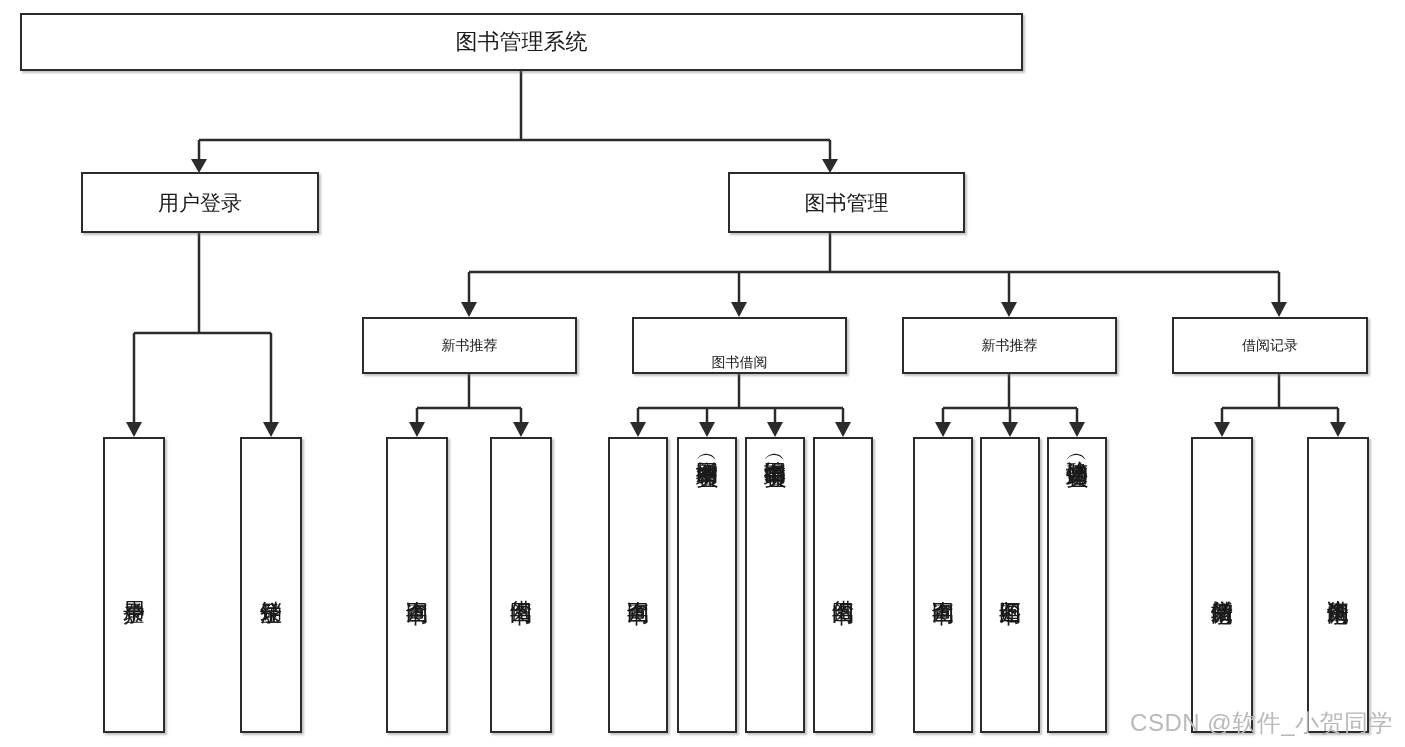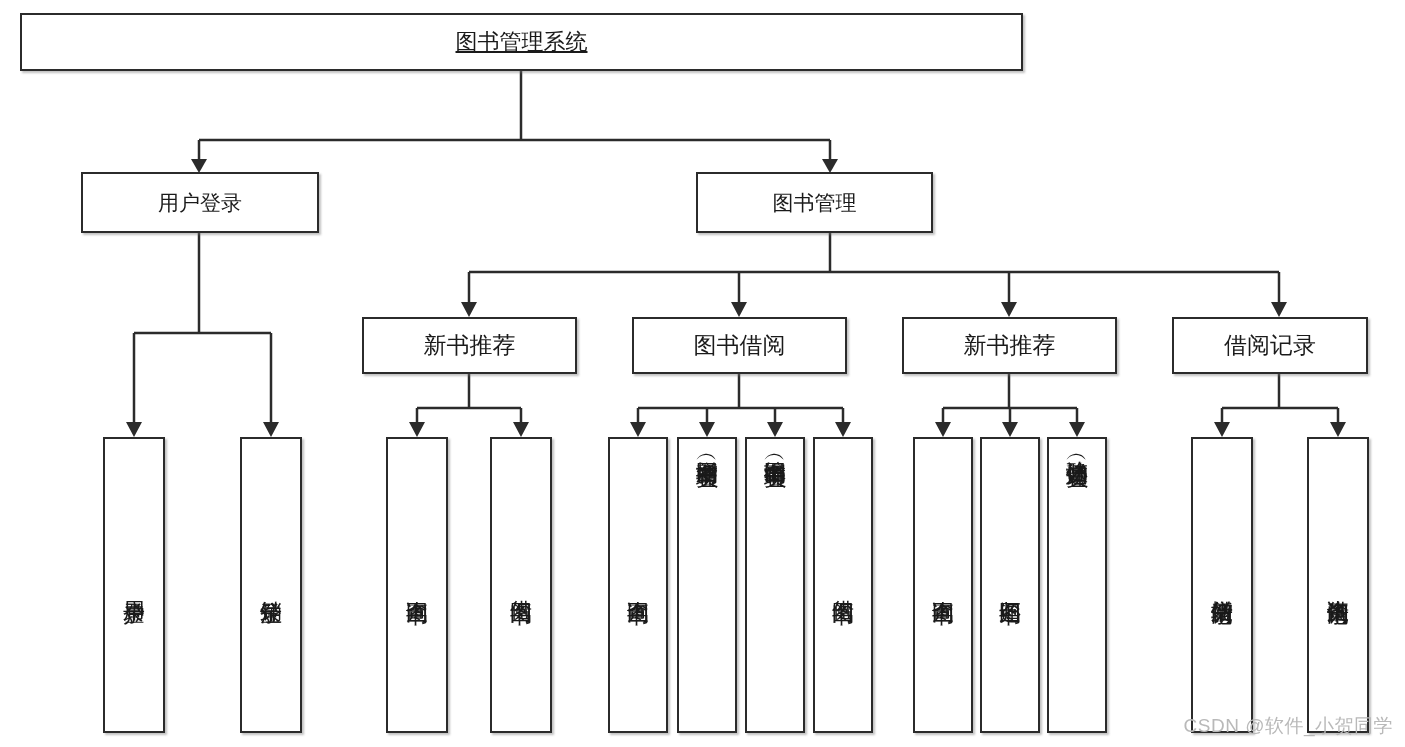--- a/index.html
+++ b/index.html
@@ -27,27 +27,26 @@
     background: #ffffff;
     border: 2px solid #2b2b2b;
     box-shadow: 2px 2px 2px rgba(120,120,120,0.45);
     display: flex;
     align-items: center;
     justify-content: center;
     color: #1a1a1a;
   }
   .node.root {
     font-size: 22px;
-    text-decoration: underline;
   }
   .node.level2 {
     font-size: 21px;
   }
   .node.module {
-    font-size: 23px;
+    font-size: 14px;
   }
   .node.leaf {
     align-items: flex-start;
     padding-top: 4px;
   }
   .vtext {
     writing-mode: vertical-rl;
     text-orientation: upright;
     font-size: 22px;
     line-height: 1.08;
@@ -56,21 +55,21 @@
     color: #1a1a1a;
   }
   .node.leaf.centered {
     align-items: center;
     padding-top: 0;
   }
   #watermark {
     position: absolute;
     right: 12px;
     bottom: 8px;
-    font-size: 19px;
+    font-size: 24px;
     color: #b9b9b9;
     letter-spacing: 0.5px;
     white-space: nowrap;
     pointer-events: none;
   }
   svg#connectors {
     position: absolute;
     left: 0;
     top: 0;
     width: 1405px;
@@ -155,28 +154,28 @@
     <polygon points="1330,422 1346,422 1338,437"></polygon>
   </svg>
 
   <div class="node root" style="left:20px; top:13px; width:1003px; height:58px;">
     <span>图书管理系统</span>
   </div>
 
   <div class="node level2" style="left:81px; top:172px; width:238px; height:61px;">
     <span>用户登录</span>
   </div>
-  <div class="node level2" style="left:696px; top:172px; width:237px; height:61px;">
+  <div class="node level2" style="left:728px; top:172px; width:237px; height:61px;">
     <span>图书管理</span>
   </div>
 
   <div class="node module" style="left:362px; top:317px; width:215px; height:57px;">
     <span>新书推荐</span>
   </div>
-  <div class="node module" style="left:632px; top:317px; width:215px; height:57px;">
+  <div class="node module" style="left:632px; top:317px; width:215px; height:57px;align-items:flex-end;">
     <span>图书借阅</span>
   </div>
   <div class="node module" style="left:902px; top:317px; width:215px; height:57px;">
     <span>新书推荐</span>
   </div>
   <div class="node module" style="left:1172px; top:317px; width:196px; height:57px;">
     <span>借阅记录</span>
   </div>
 
   <div class="node leaf centered" style="left:103px; top:437px; width:62px; height:296px;">

